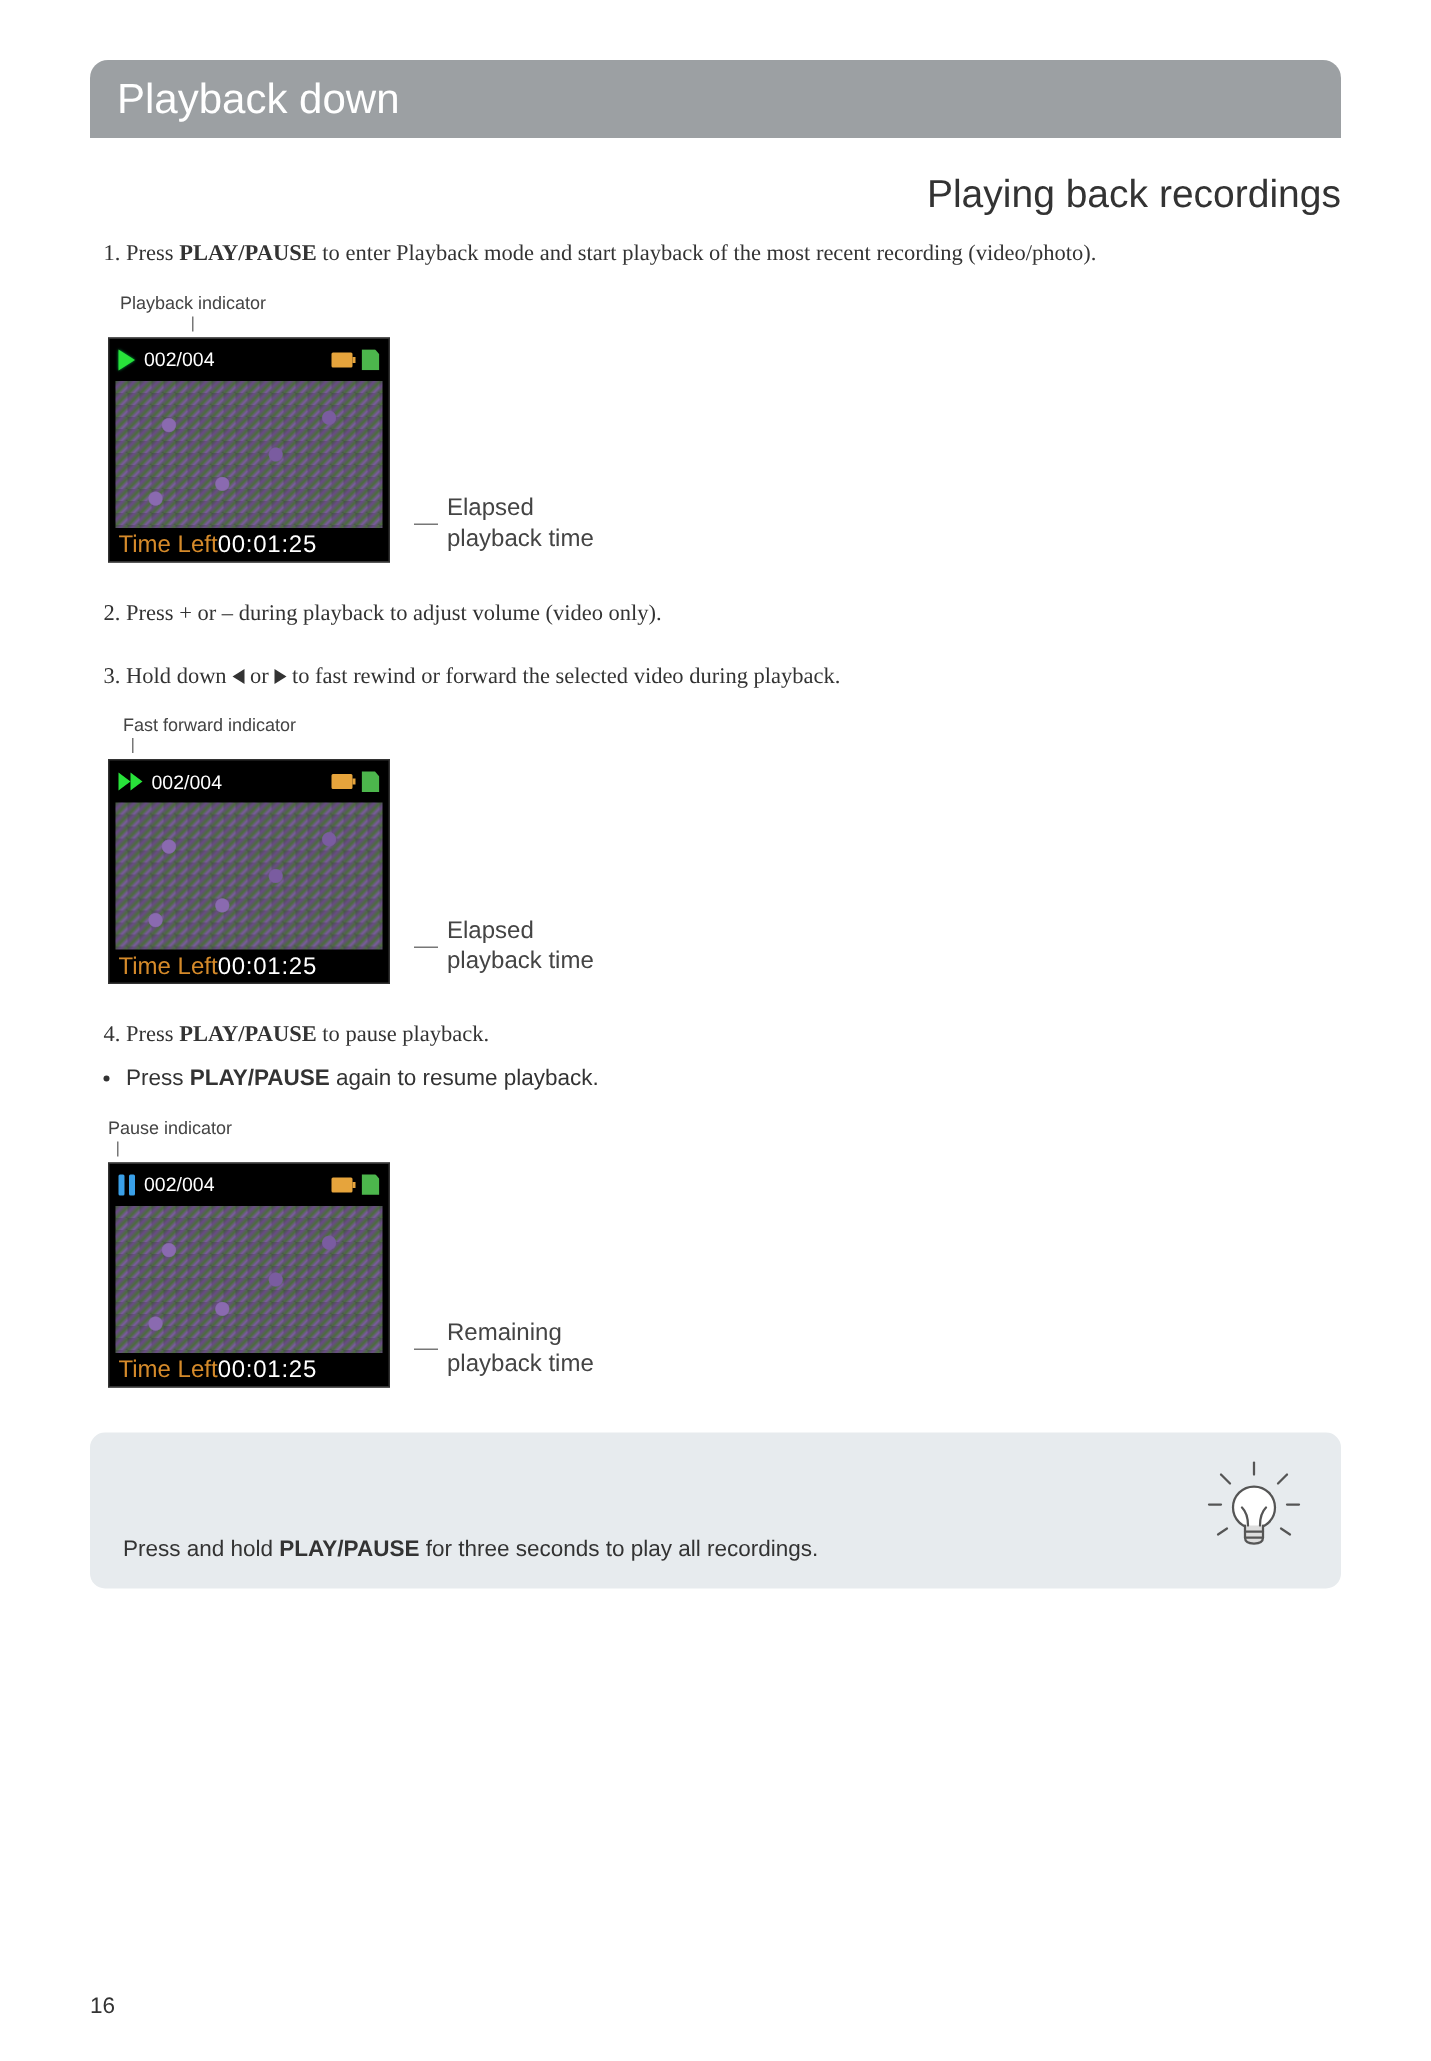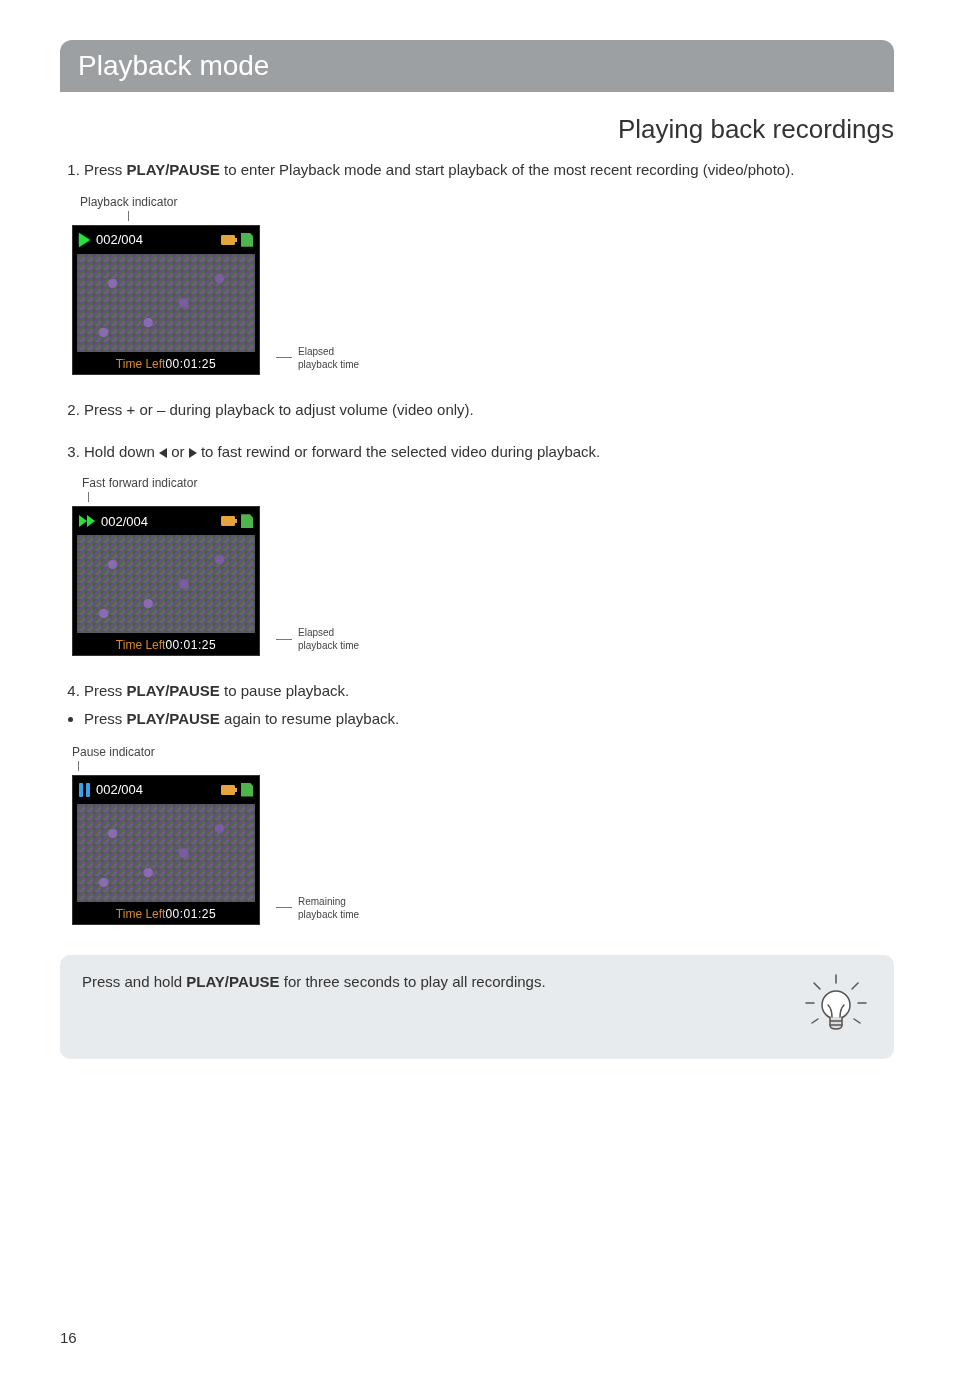--- a/index.html
+++ b/index.html
@@ -26,21 +26,21 @@
     color: #333;
     margin: 0 0 14px 2px;
     text-align: right;
   }
   ol.main-list {
     list-style: decimal;
     padding-left: 24px;
     font-size: 15px;
     line-height: 1.45;
   }
-  ol.main-list > li { margin-bottom: 6px; }
+  ol.main-list > li { margin-bottom: 6px; font-family: Liberation Serif, serif; }
   .bold { font-weight: 700; }
   .callout-row {
     display: flex;
     align-items: flex-end;
     margin: 14px 0 4px 18px;
     font-size: 12px;
     color: #444;
   }
   .callout-col {
     display: flex;
@@ -80,23 +80,23 @@
     top: 28px; left: 4px; right: 4px; bottom: 22px;
     background: linear-gradient(135deg, #3d5a34 0%, #6a4a88 30%, #4a6d3a 55%, #7b5aa0 75%, #3b5a2f 100%);
     background-size: 8px 8px;
   }
   .bottombar {
     position: absolute;
     bottom: 0; left: 0; right: 0;
     height: 20px;
     display: flex;
     align-items: center;
-    justify-content: center;
+    justify-content: flex-start;
     padding: 0 6px;
-    font-size: 12px;
+    font-size: 16px;
   }
   .time-left-label { color: #d58a2a; }
   .time-left-value { color: #fff; letter-spacing: 0.5px; }
   .icon-play {
     width: 0; height: 0;
     border-left: 11px solid #28e23a;
     border-top: 7px solid transparent;
     border-bottom: 7px solid transparent;
     filter: drop-shadow(0 0 1px #0a4);
     flex-shrink: 0;
@@ -139,21 +139,21 @@
     content:"";
     position:absolute; inset:0;
     background:
       radial-gradient(circle at 20% 30%, #8a6ab0 0 4px, transparent 5px),
       radial-gradient(circle at 60% 50%, #7a5ca0 0 4px, transparent 5px),
       radial-gradient(circle at 40% 70%, #8a6ab0 0 4px, transparent 5px),
       radial-gradient(circle at 80% 25%, #7a5ca0 0 4px, transparent 5px),
       radial-gradient(circle at 15% 80%, #8a6ab0 0 4px, transparent 5px);
   }
   .side-label {
-    font-size: 10px;
+    font-size: 16px;
     color: #444;
     line-height: 1.3;
     padding-bottom: 4px;
     display:flex;
     align-items:center;
     gap:6px;
   }
   .side-label .dash { width: 16px; height: 1px; background: #777; }
   .tri-left, .tri-right {
     display:inline-block;
@@ -172,38 +172,38 @@
   }
   ul.bullet { list-style: disc; padding-left: 24px; font-size: 15px; line-height:1.5; }
   .tip-box {
     background: #e7ebee;
     border-radius: 10px;
     padding: 18px 22px;
     font-size: 15px;
     margin-top: 30px;
     position: relative;
     display:flex;
-    align-items:flex-start;
+    align-items:flex-end;
     justify-content:space-between;
   }
   .lightbulb {
     width: 72px; height: 68px; flex-shrink:0;
   }
   .page-num {
     position: absolute;
     bottom: 28px;
     left: 60px;
     font-size: 15px;
   }
   .file-count { flex:1; }
 </style>
 </head>
 <body>
 
-<div class="header-bar">Playback mode</div>
+<div class="header-bar">Playback down</div>
 
 <div class="section-title">Playing back recordings</div>
 
 <ol class="main-list">
   <li>
     <span>Press </span><span class="bold">PLAY/PAUSE</span><span> to enter Playback mode and start playback of the most recent recording (video/photo).</span>
   </li>
 </ol>
 
 <div class="callout-row">

